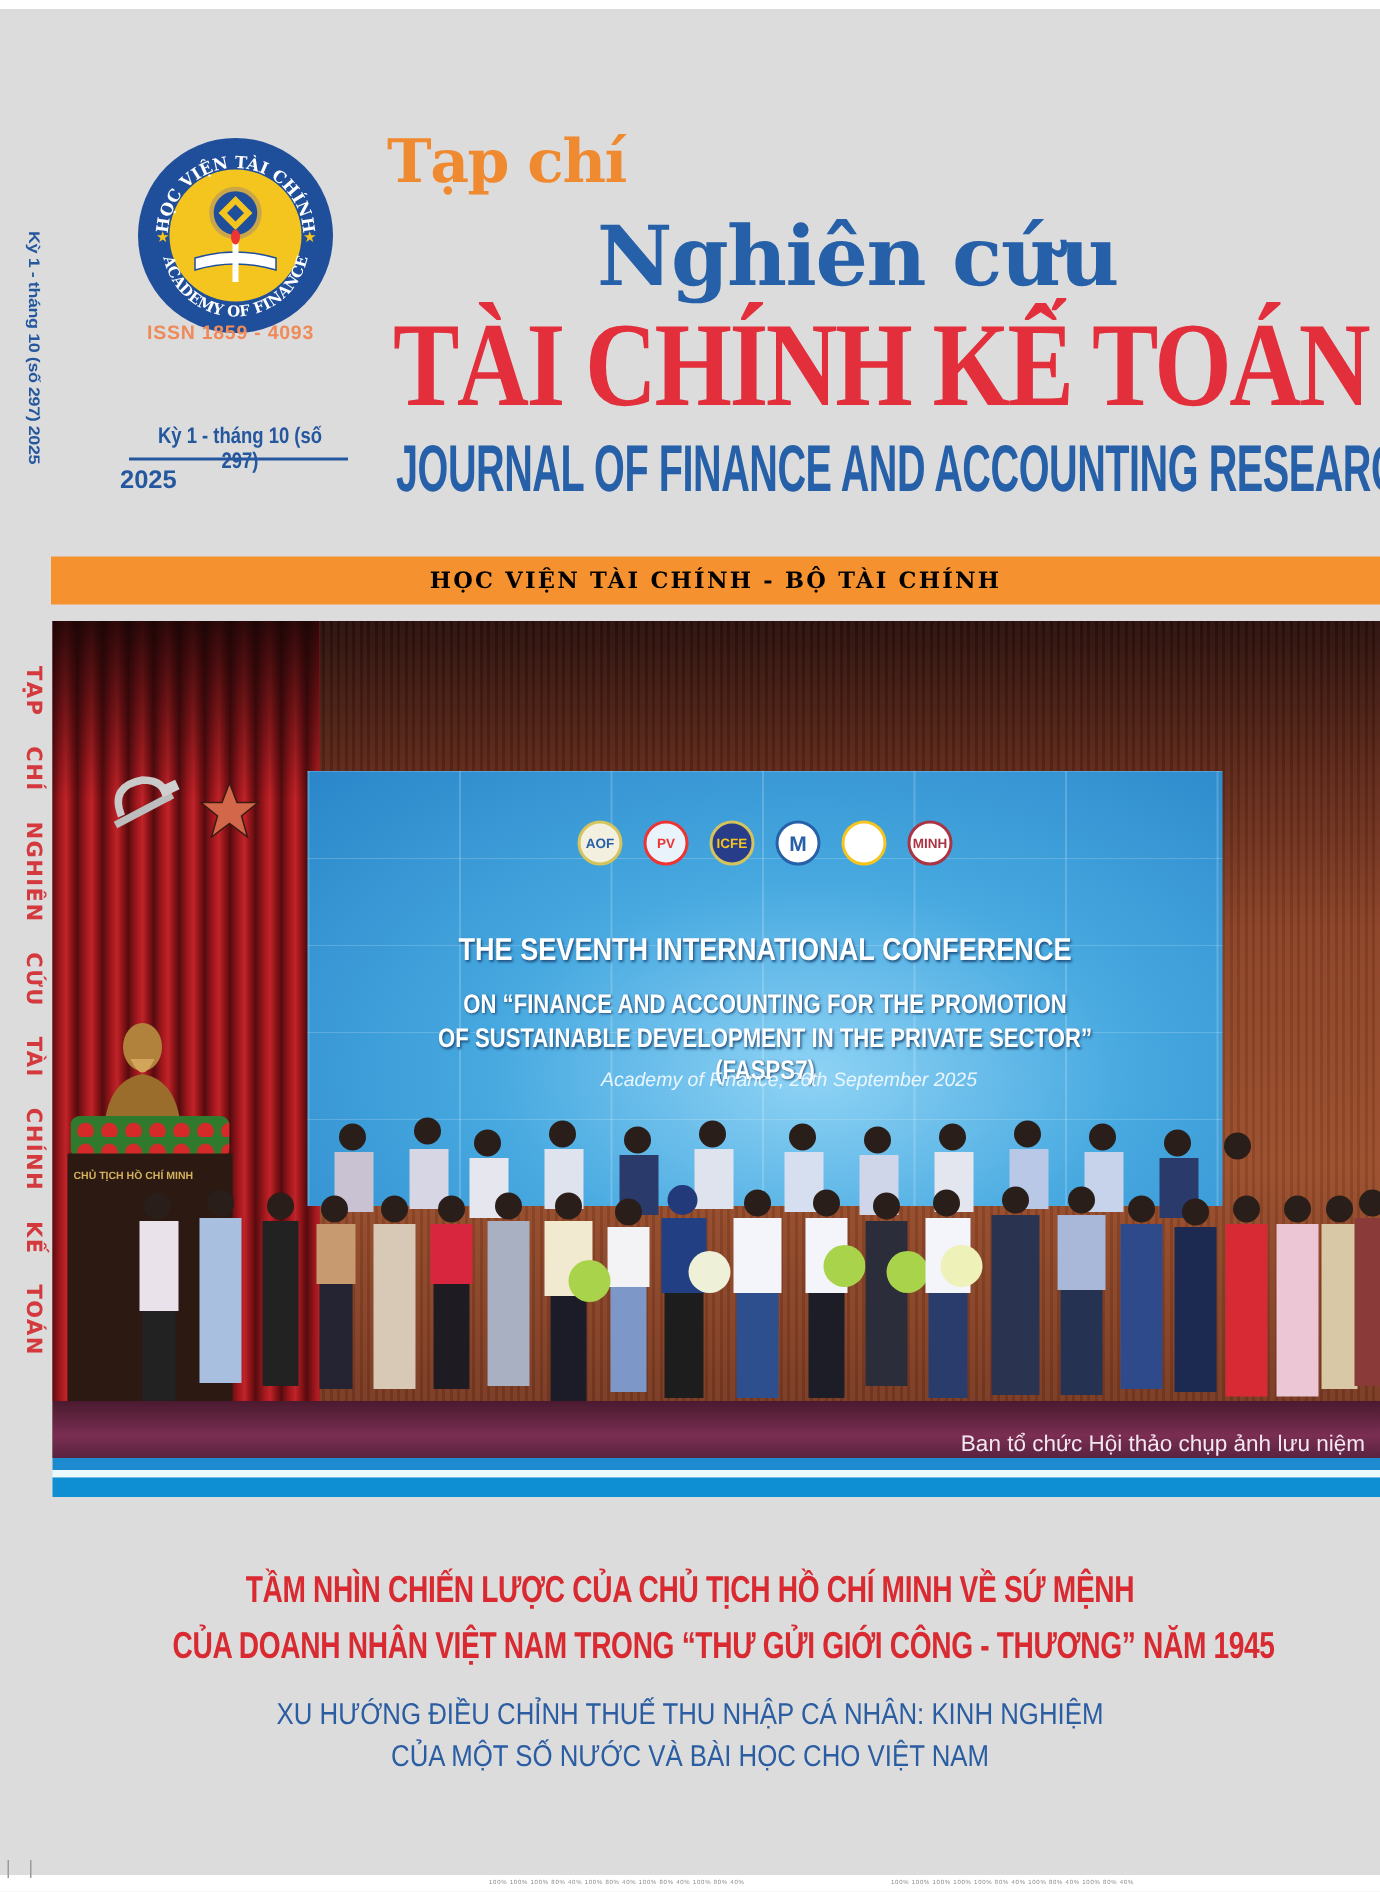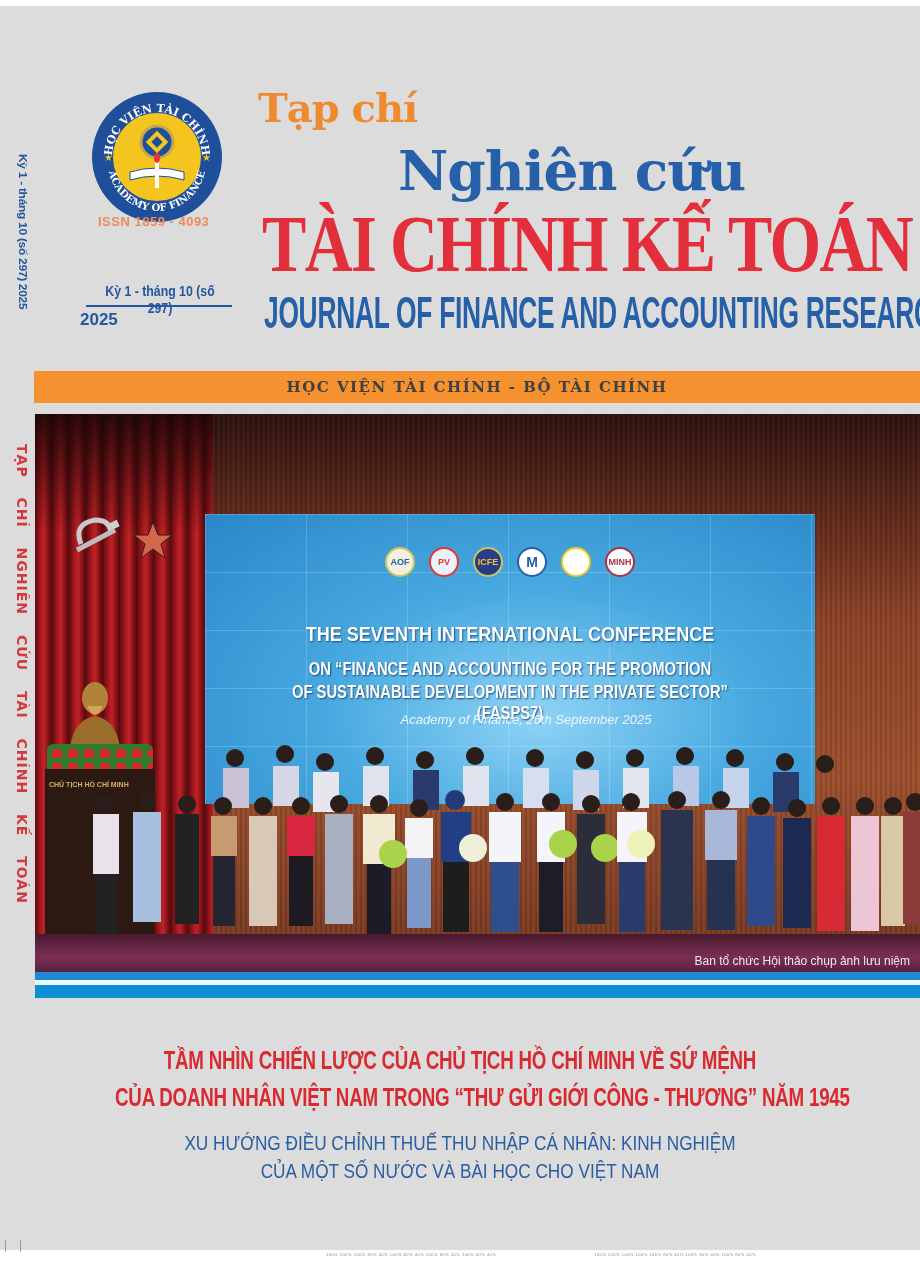--- a/index.html
+++ b/index.html
@@ -34,21 +34,21 @@
   .issue-year { position: absolute; left: 80px; top: 304px; width: 160px; font-weight: bold; font-size: 17px; color: #24579e; }
 
   
   .mh-tapchi { position: absolute; left: 258px; top: 78px; font-family: "DejaVu Serif", serif; font-weight: bold; font-size: 40px; color: #f08a31; letter-spacing: -1px; }
   .mh-nghiencuu { position: absolute; left: 360px; top: 132px; font-family: "DejaVu Serif", serif; font-weight: bold; font-size: 55px; color: #2560a8; letter-spacing: -1px; margin-left: 38px; }
   .mh-tckt { position: absolute; left: 262px; top: 198px; font-family: "Liberation Serif", serif; font-weight: bold; font-size: 80px; color: #e32f3b; white-space: nowrap; transform: scaleX(0.83); transform-origin: left top; letter-spacing: -2px; line-height: 1; }
   .mh-journal { position: absolute; left: 264px; top: 285px; font-family: "Liberation Sans", sans-serif; font-weight: bold; font-size: 44px; color: #2560a8; white-space: nowrap; transform: scaleX(0.6); transform-origin: left top; line-height: 1; letter-spacing: -0.5px; }
 
   
   .orange-band { position: absolute; left: 34px; top: 365px; width: 886px; height: 32px; background: #f5922f; }
-  .orange-text { position: absolute; left: 0; top: 0; width: 886px; height: 32px; line-height: 33px; text-align: center; font-family: "DejaVu Serif", serif; font-weight: bold; font-size: 15px; color: #404040; letter-spacing: 1.5px; }
+  .orange-text { position: absolute; left: 0; top: 0; width: 886px; height: 32px; line-height: 33px; text-align: center; font-family: "DejaVu Serif", serif; font-weight: bold; font-size: 15px; color: #000000; letter-spacing: 1.5px; }
 
   
   .photo { position: absolute; left: 35px; top: 408px; width: 885px; height: 558px; overflow: hidden; background: #3a1713; }
   .wall { position: absolute; left: 170px; top: 0; width: 715px; height: 520px;
     background: repeating-linear-gradient(90deg, rgba(0,0,0,0.08) 0 2px, rgba(255,255,255,0.03) 2px 5px),
       linear-gradient(180deg, #2a100c 0%, #5b2618 18%, #8c4226 40%, #9b4e2b 70%, #7a3a22 100%); }
   .curtain { position: absolute; left: 0; top: 0; width: 178px; height: 520px;
     background: repeating-linear-gradient(90deg, #5c0d10 0px, #a0171d 5px, #c02328 9px, #8a1317 13px, #4e0a0d 17px),
       #8a1317; }
   .curtain-shade { position: absolute; left: 0; top: 0; width: 178px; height: 120px; background: linear-gradient(180deg, rgba(20,5,5,0.85), rgba(0,0,0,0)); }
@@ -68,21 +68,21 @@
   .screen-l3 { position: absolute; left: 0; top: 168px; width: 610px; text-align: center; font-weight: bold; font-size: 18px; color: #fff; text-shadow: 1px 1px 2px #1d4c7a; transform: scaleX(0.82); }
   .screen-l4 { position: absolute; left: 0; top: 198px; width: 610px; text-align: center; font-style: italic; font-size: 13px; color: #eaf6ff; padding-left: 32px; }
 
   .bust { position: absolute; left: 28px; top: 262px; width: 64px; height: 80px; }
   .flowers { position: absolute; left: 12px; top: 330px; width: 106px; height: 28px; background: radial-gradient(circle at 10px 10px, #d62a2a 5px, transparent 6px) 0 0/16px 14px, #2f7a2c; border-radius: 6px; }
   .podium { position: absolute; left: 10px; top: 355px; width: 110px; height: 170px; background: #2c1a12; }
   .podium-text { position: absolute; left: 4px; top: 12px; font-size: 7px; color: #d4b15d; font-weight: bold; }
 
   .crowd { position: absolute; left: 40px; top: 330px; width: 845px; height: 210px; }
   .floor { position: absolute; left: 0; top: 520px; width: 885px; height: 38px; background: linear-gradient(180deg, #4a1a2f, #7a2e52 60%, #5a2340); }
-  .caption { position: absolute; right: 10px; top: 540px; font-size: 12px; color: #f4e6f0; }
+  .caption { position: absolute; right: 10px; top: 540px; font-size: 15px; color: #f4e6f0; }
 
   .stripe-blue1 { position: absolute; left: 35px; top: 966px; width: 885px; height: 8px; background: #1e8bd0; }
   .stripe-white { position: absolute; left: 35px; top: 974px; width: 885px; height: 5px; background: #eafaff; }
   .stripe-blue2 { position: absolute; left: 35px; top: 979px; width: 885px; height: 13px; background: #0e8fd4; }
 
   
   .hl-red { position: absolute; left: 0; width: 920px; text-align: center; font-family: "Liberation Sans", sans-serif; font-weight: bold; font-size: 25px; color: #d92a31; white-space: nowrap; transform: scaleX(0.75); transform-origin: center; letter-spacing: -0.3px; }
   .hl-red.l1 { top: 1040px; }
   .hl-red.l2 { top: 1077px; }
   .hl-blue { position: absolute; left: 0; width: 920px; text-align: center; font-family: "Liberation Sans", sans-serif; font-size: 20px; color: #2b5da2; white-space: nowrap; transform: scaleX(0.86); transform-origin: center; }

